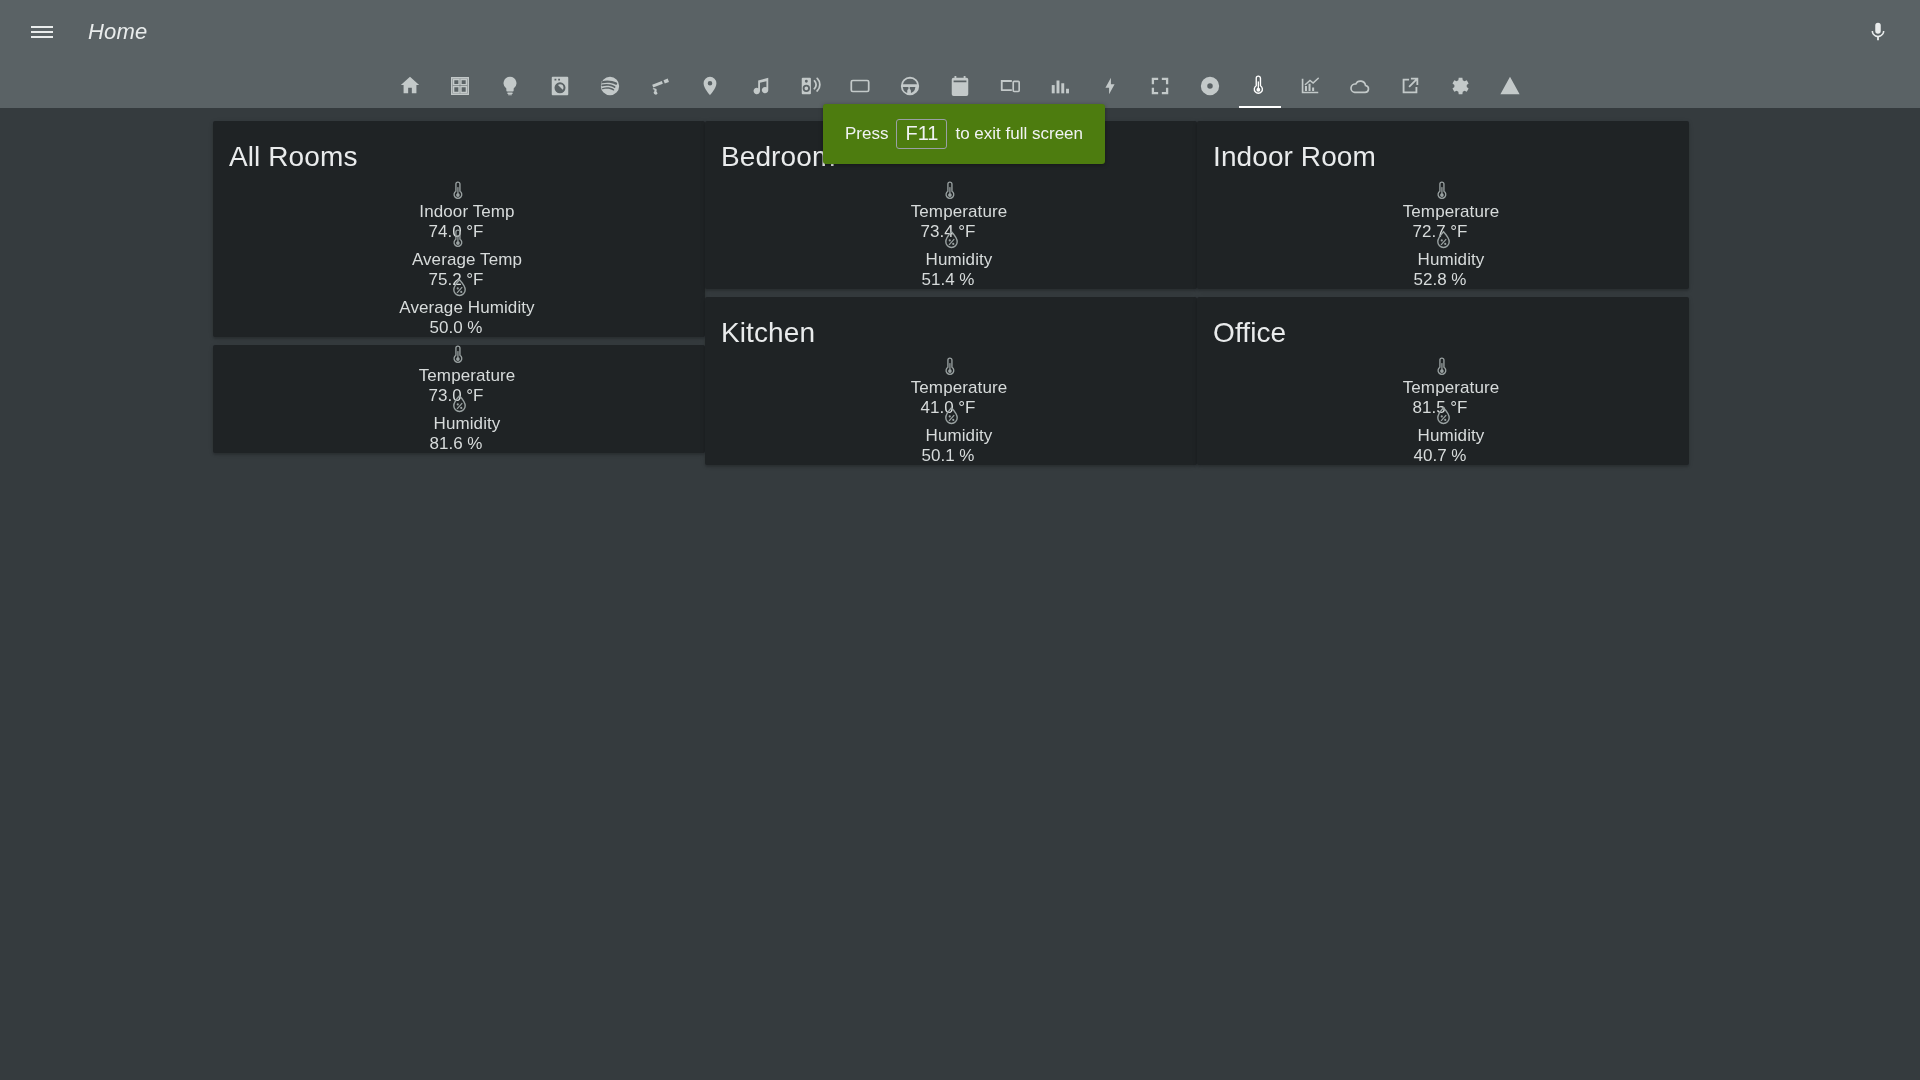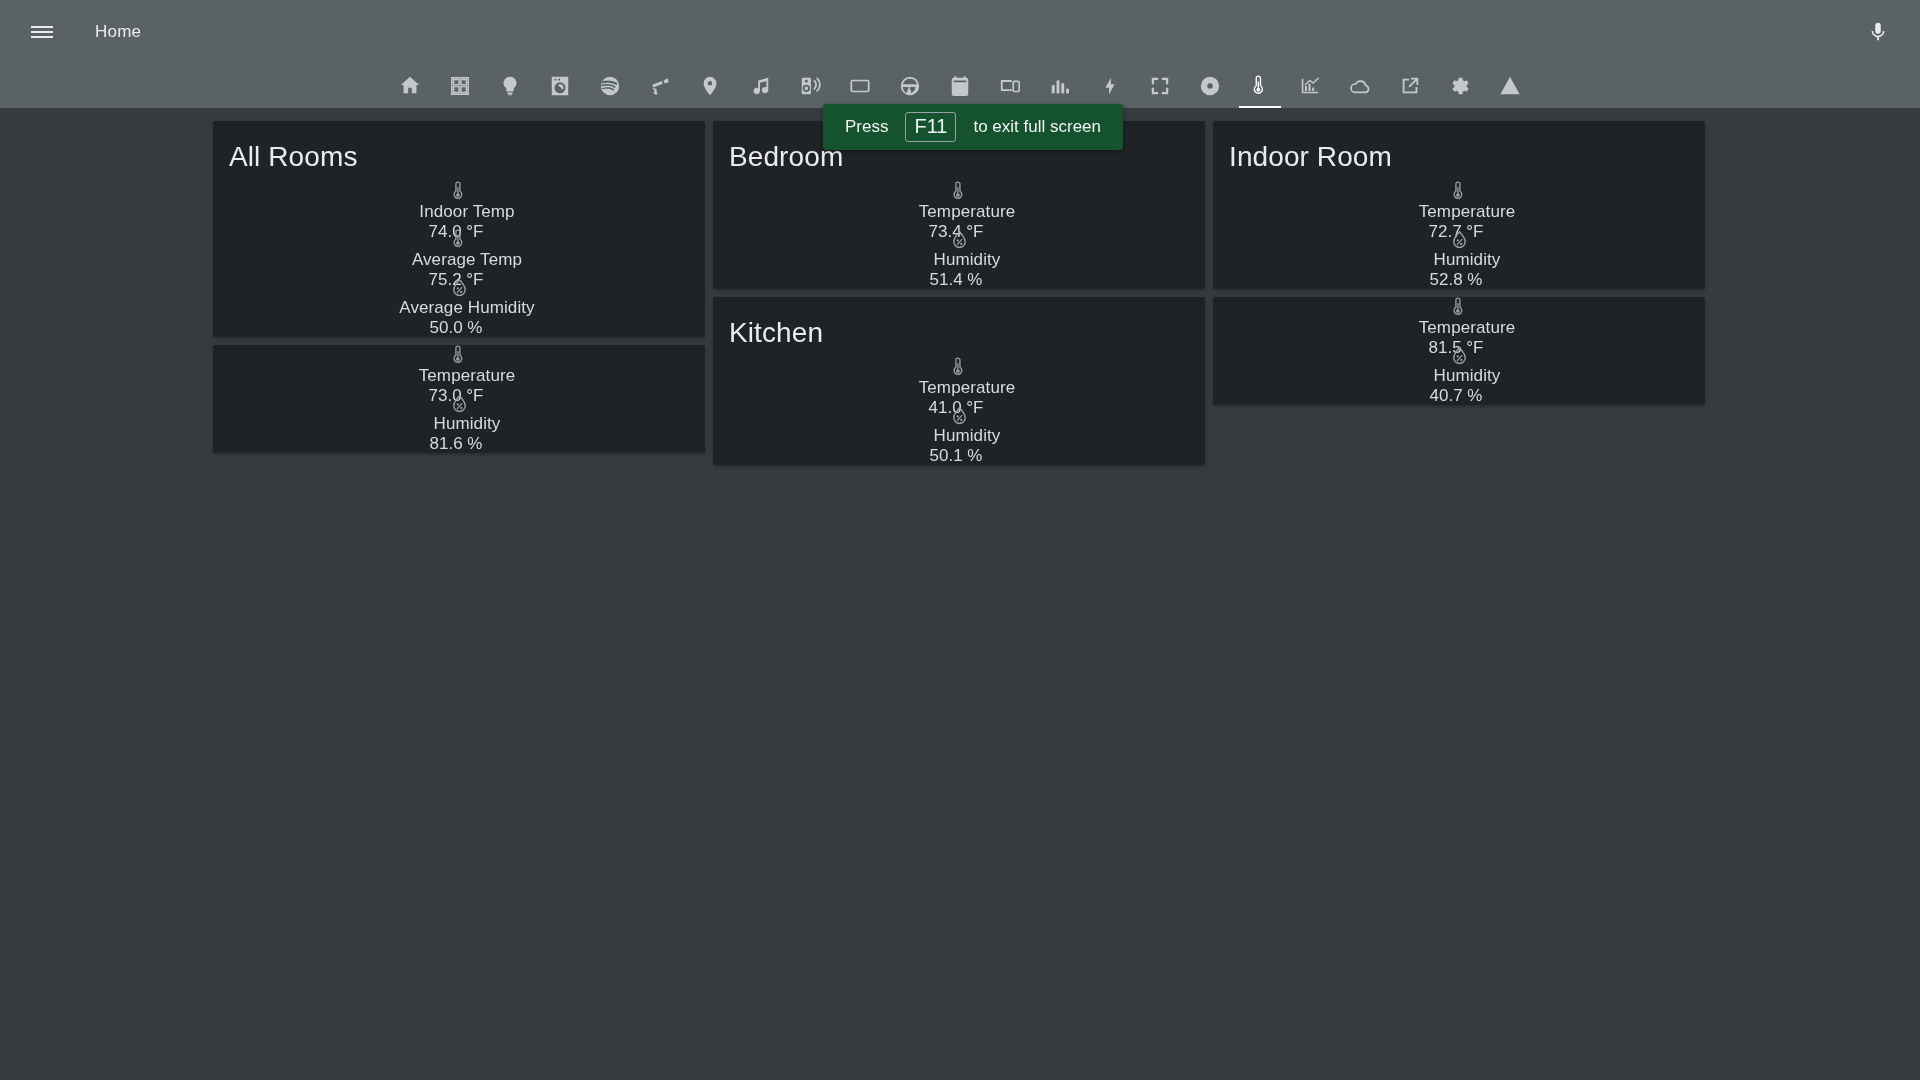--- a/index.html
+++ b/index.html
@@ -24,25 +24,26 @@
   .menu-button {
     width: 48px; height: 48px;
     display: flex; align-items: center; justify-content: center;
     cursor: pointer;
   }
   .menu-button .bar {
     width: 22px; height: 2px; background: #e9ecec;
     display: block; margin: 3px 0;
   }
   .app-title {
-    font-size: 17px;
+    font-size: 22px;
     color: #e9ecec;
     font-weight: 400;
-    margin-left: 29px;
+    margin-left: 22px;
     letter-spacing: .2px;
+    font-style: italic;
   }
   .appbar-spacer { flex: 1; }
   .mic-button {
     width: 48px; height: 48px;
     display: flex; align-items: center; justify-content: center;
     cursor: pointer;
   }
 
   
   .tabbar {
@@ -76,27 +77,27 @@
     left: 4px; right: 4px; bottom: 0;
     height: 2px;
     background: #ffffff;
   }
 
   
   .fs-toast {
     position: absolute;
     left: 823px;
     top: 40px;
-    height: 46px;
-    background: #14532d;
+    height: 60px;
+    background: #4d7c0f;
     border-radius: 3px;
     display: flex;
     align-items: center;
     padding: 0 22px;
-    gap: 17px;
+    gap: 8px;
     color: #f1f3f4;
     font-size: 17px;
     z-index: 50;
     box-shadow: 0 1px 4px rgba(0,0,0,.35);
   }
   .fs-key {
     border: 1px solid #9aa0a6;
     border-radius: 3px;
     padding: 2px 8px 3px;
     font-size: 20px;
@@ -105,21 +106,20 @@
   }
 
   
   .view {
     padding: 13px 0 0 0;
     background: #353b3e;
     height: calc(1080px - 108px);
   }
   .columns {
     display: flex;
-    gap: 8px;
     padding-left: 213px;
   }
   .column { width: 492px; display: flex; flex-direction: column; gap: 8px; }
 
   .card {
     background: #1f2325;
     border-radius: 2px;
     padding: 0 0 8px 0;
     box-shadow: 0 2px 2px rgba(0,0,0,.14), 0 1px 5px rgba(0,0,0,.12);
   }
@@ -471,20 +471,21 @@
                   <circle cx="14" cy="17" r="1.25"></circle>
                   <path d="M15.1 11.6 9.2 18.2" stroke="currentColor" stroke-width="1.4" fill="none"></path>
                 </svg>
               </div>
               <div class="row-name">Humidity</div>
               <div class="row-value">52.8 %</div>
             </div>
           </div>
         </div>
         <div class="card">
+          <div class="card-title">Office</div>
           <div class="rows">
             <div class="row">
               <div class="row-icon">
                 <svg width="21" height="21" viewBox="0 0 24 24" fill="currentColor">
                   <path d="M12.5 3.5a2.3 2.3 0 0 0-4.6 0v8.2a4.4 4.4 0 1 0 4.6 0V3.5z" fill="none" stroke="currentColor" stroke-width="1.5"></path>
                   <circle cx="10.2" cy="16.1" r="2.1"></circle>
                   <rect x="9.5" y="7" width="1.4" height="8"></rect>
                 </svg>
               </div>
               <div class="row-name">Temperature</div>

